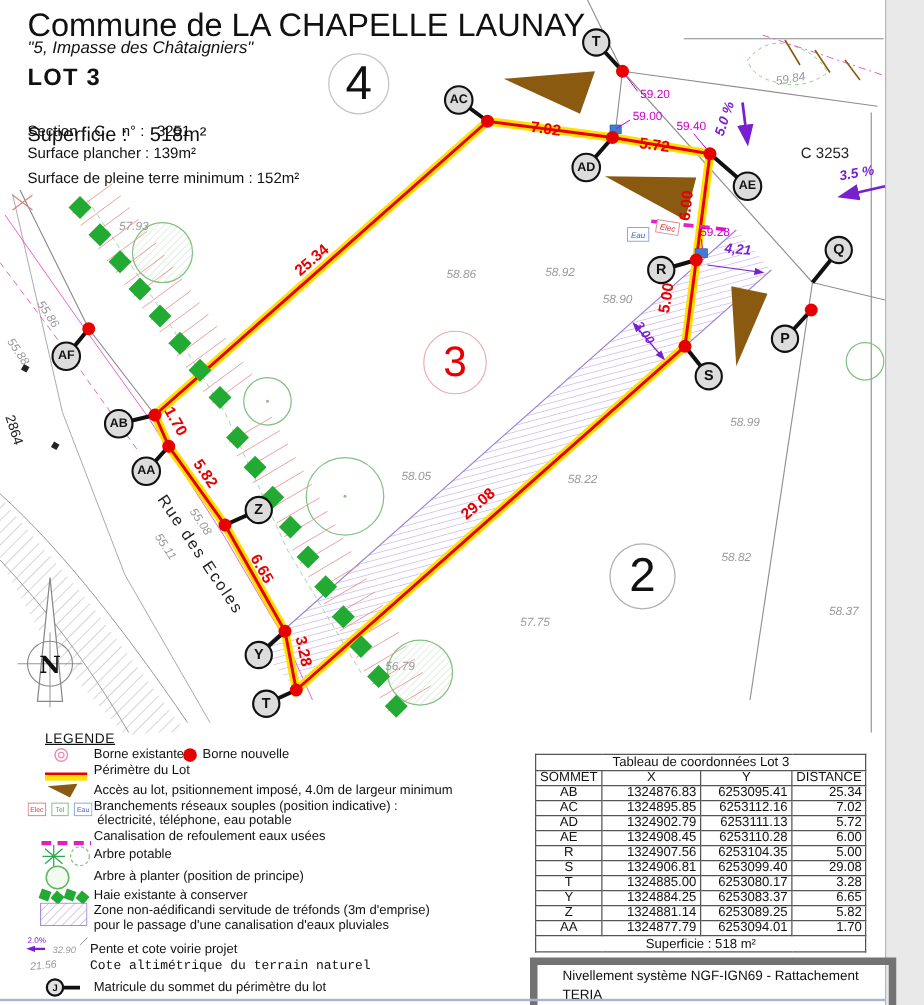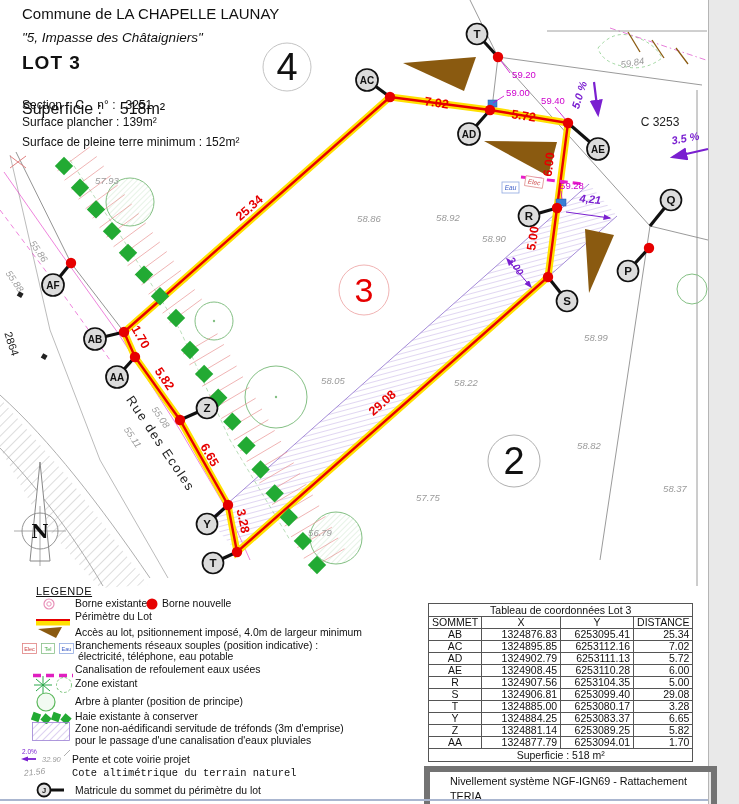--- a/index.html
+++ b/index.html
@@ -2,21 +2,21 @@
 <html><head>
 <meta charset="utf-8">
 <style>
   html,body{margin:0;padding:0;background:#e9e9e9;font-family:"Liberation Sans",sans-serif;}
   #page{position:relative;width:739px;height:804px;background:#e9e9e9;overflow:hidden;}
   #paper{position:absolute;left:0;top:0;width:708px;height:804px;background:#ffffff;border-right:1px solid #b5b5b5;}
   #plan{position:absolute;left:0;top:0;}
   .abs{position:absolute;}
   
   .hdr-line{white-space:pre;color:#111;}
-  #h-commune{left:22px;top:5px;font-size:15px;text-align:center;}
+  #h-commune{left:22px;top:5px;font-size:26px;text-align:center;}
   #h-address{left:22px;top:30px;font-size:13.5px;font-style:italic;}
   #h-lot{left:22px;top:52px;font-size:19px;font-weight:bold;letter-spacing:1px;}
   #h-sup{left:22px;top:67px;font-size:16px;margin-top:33px;}
   #h-sec{left:22px;top:98px;font-size:12px;}
   #h-pla{left:22px;top:115px;font-size:12px;}
   #h-ter{left:22px;top:135px;font-size:12px;}
   #dossier{left:548px;top:8px;width:158px;font-size:15px;font-weight:bold;text-align:center;white-space:pre;}
   #dossier .blue{color:#2121cc;}
   
   #legend{left:18px;top:583px;width:405px;height:221px;}
@@ -432,21 +432,21 @@
     <svg width="44" height="22">
       <g stroke="#2aa84a" stroke-width="1">
         <line x1="4" y1="11" x2="22" y2="11"></line>
             <line x1="13" y1="2" x2="13" y2="20"></line>
         <line x1="6" y1="5" x2="20" y2="17"></line>
             <line x1="6" y1="17" x2="20" y2="5"></line>
       </g>
       <circle cx="34" cy="11" r="7.5" fill="none" stroke="#7cc47c" stroke-width="1" stroke-dasharray="2.5,2"></circle>
     </svg>
   </div>
-  <div class="lg" style="left:57px;top:95px;">Zone existant</div>
+  <div class="lg" style="left:57px;top:95px;">Arbre potable</div>
 
   <div class="lg-ic" style="left:16px;top:108px;">
     <svg width="24" height="22">
           <circle cx="12" cy="11" r="9" fill="#f2faf2" stroke="#5cb85c" stroke-width="1.2"></circle>
         </svg>
   </div>
   <div class="lg" style="left:57px;top:113px;">Arbre à planter (position de principe)</div>
 
   <div class="lg-ic" style="left:12px;top:127px;">
     <svg width="42" height="13">

